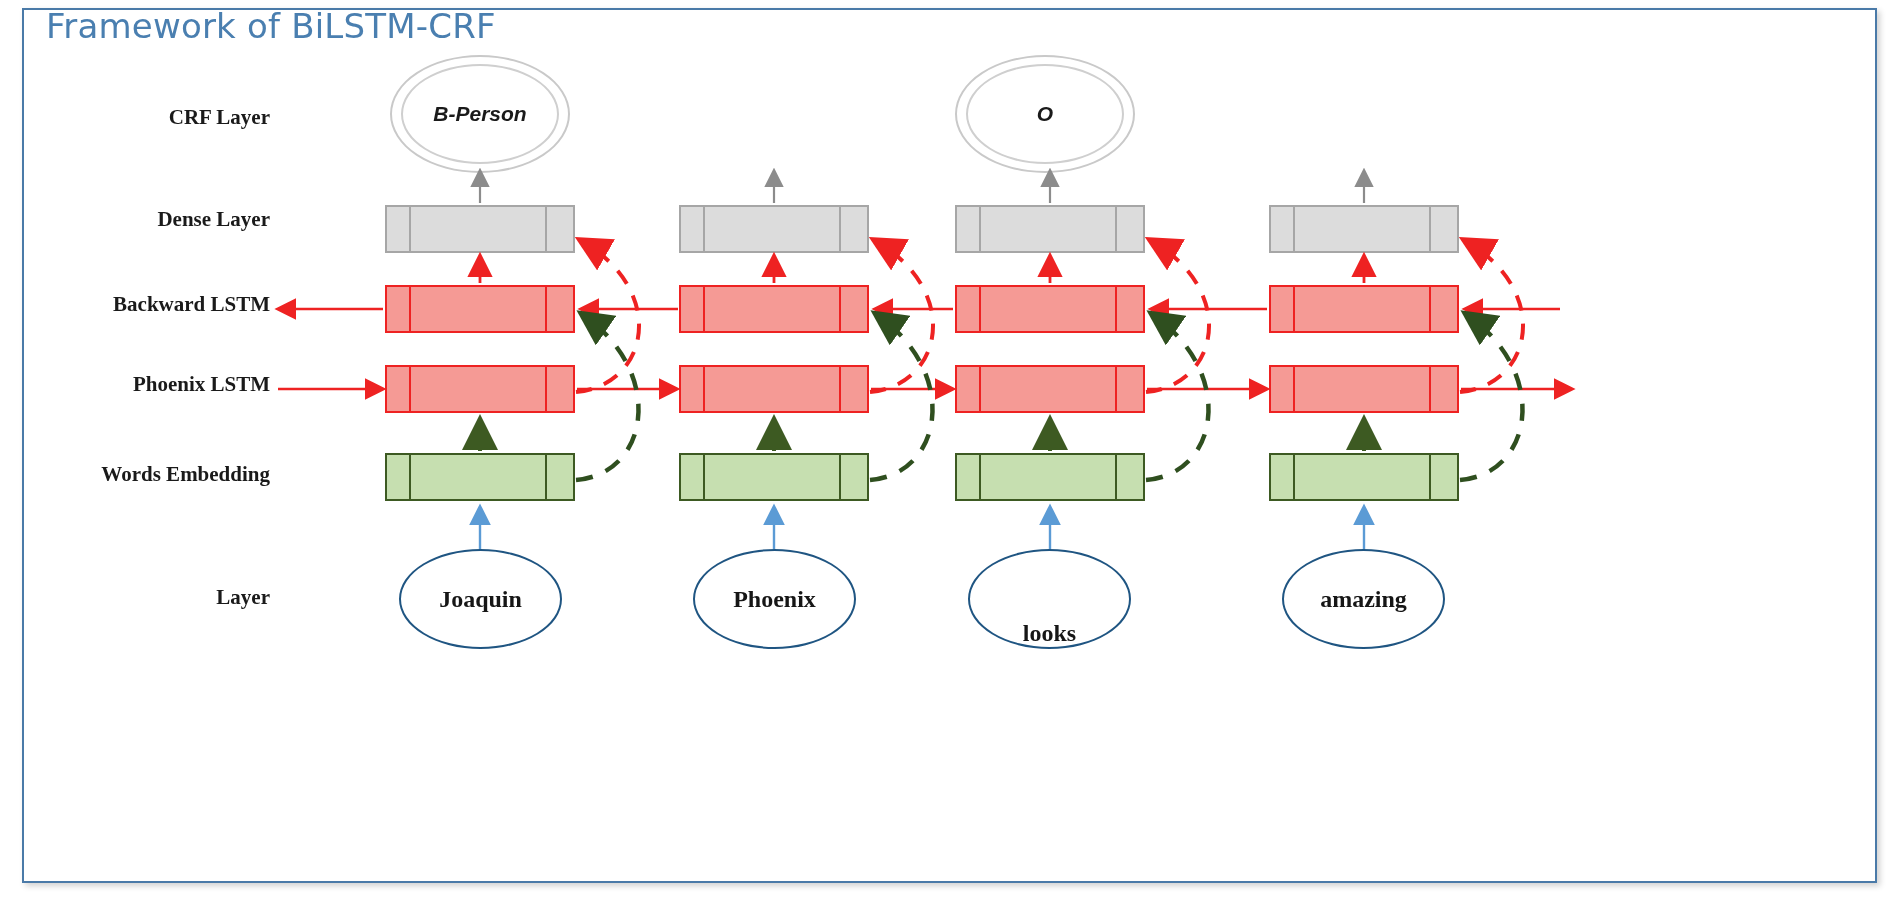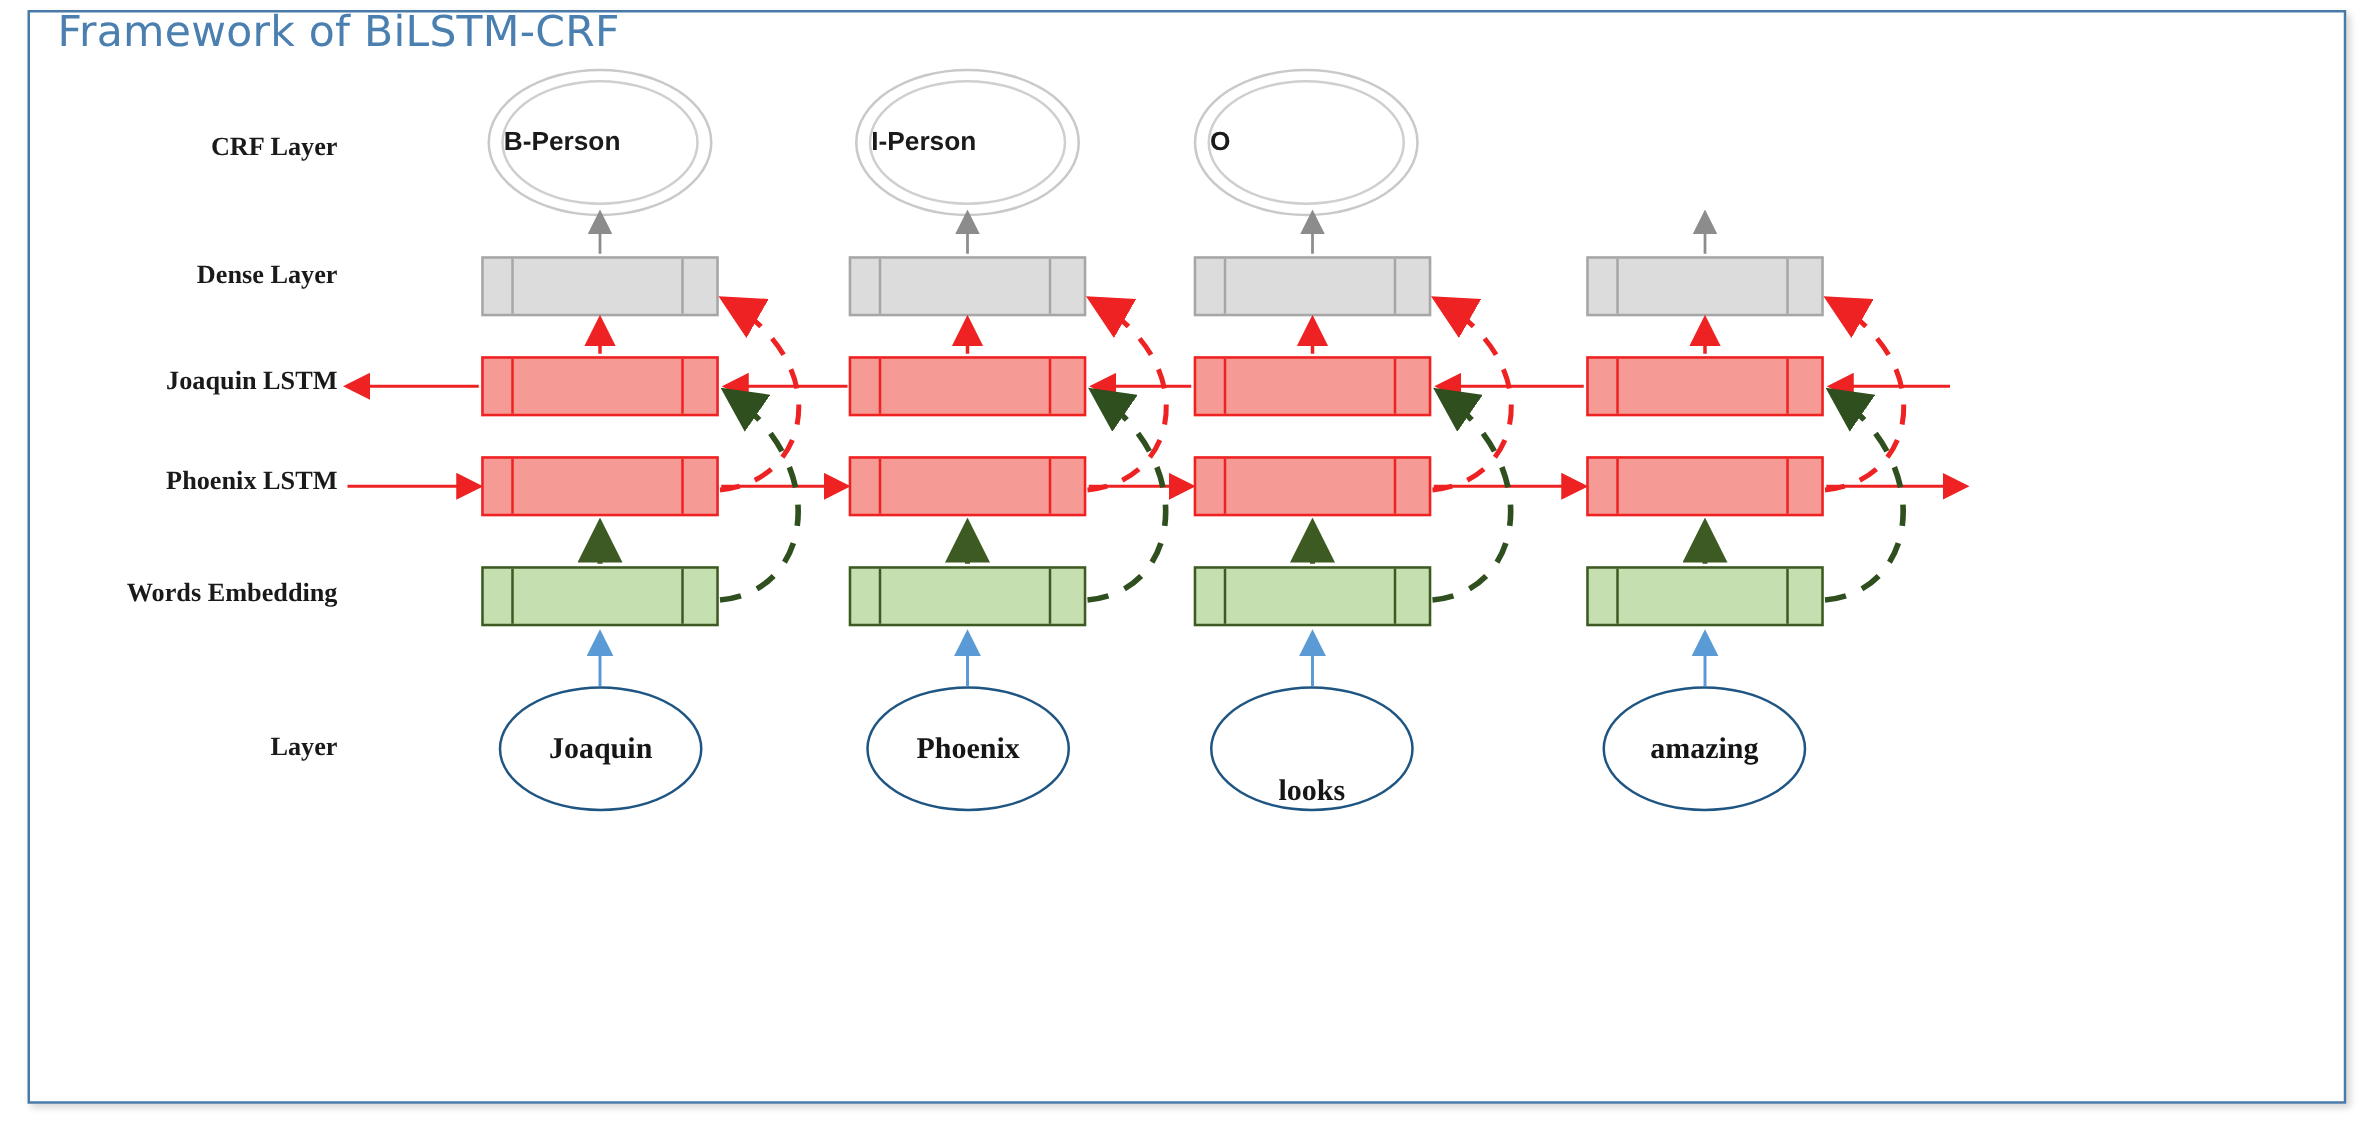--- a/index.html
+++ b/index.html
@@ -51,21 +51,21 @@
     border:2px solid #c9c9c9;
     border-radius:50%;
     box-sizing:border-box;
   }
   .crf-node .inner{
     position:absolute;
     left:9px;top:7px;right:9px;bottom:7px;
     border:2px solid #cfcfcf;
     border-radius:50%;
     box-sizing:border-box;
-    display:flex;align-items:center;
+    display:flex;align-items:center;justify-content:center;font-style:italic;
   }
   .crf-node .inner span{
     font-weight:bold;font-size:21px;color:#1a1a1a;
     font-family:"Liberation Sans",sans-serif;
   }
 
   
   .word-node{
     position:absolute;
     width:163px;height:100px;
@@ -110,33 +110,28 @@
 <body>
 
 <div id="canvas">
 
   <div class="page-frame"></div>
 
   <div class="title">Framework of BiLSTM-CRF</div>
 
   <div class="row-label" style="left:40px;top:105px;width:230px;">CRF Layer</div>
   <div class="row-label" style="left:40px;top:207px;width:230px;">Dense Layer</div>
-  <div class="row-label" style="left:40px;top:292px;width:230px;">Joaquin LSTM</div>
+  <div class="row-label" style="left:40px;top:292px;width:230px;">Backward LSTM</div>
   <div class="row-label" style="left:40px;top:372px;width:230px;">Phoenix LSTM</div>
   <div class="row-label" style="left:22px;top:462px;width:248px;">Words Embedding</div>
   <div class="row-label" style="left:40px;top:585px;width:230px;">Layer</div>
 
   <div class="crf-node" style="left:390px;top:55px;">
     <div class="inner">
         <span>B-Person</span>
-      </div>
-  </div>
-  <div class="crf-node" style="left:684px;top:55px;">
-    <div class="inner">
-        <span>I-Person</span>
       </div>
   </div>
   <div class="crf-node" style="left:955px;top:55px;">
     <div class="inner">
         <span>O</span>
       </div>
   </div>
 
   <div class="cell dense" style="left:385px;top:205px;width:190px;height:48px;">
     <div class="seg" style="width:24px;"></div>

